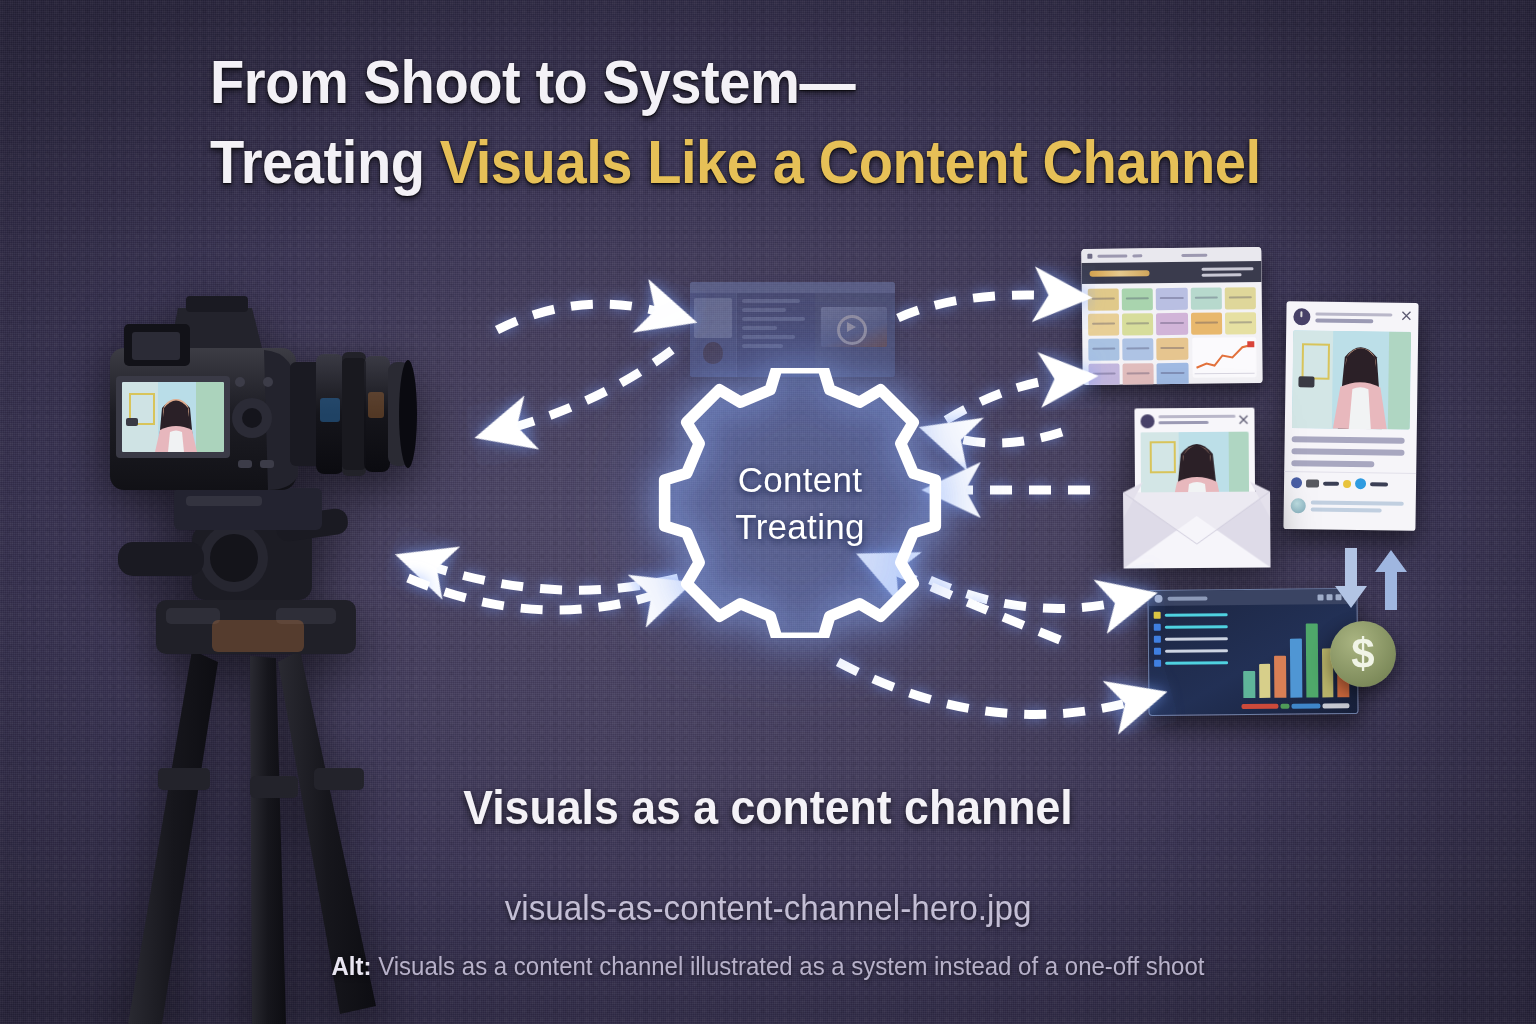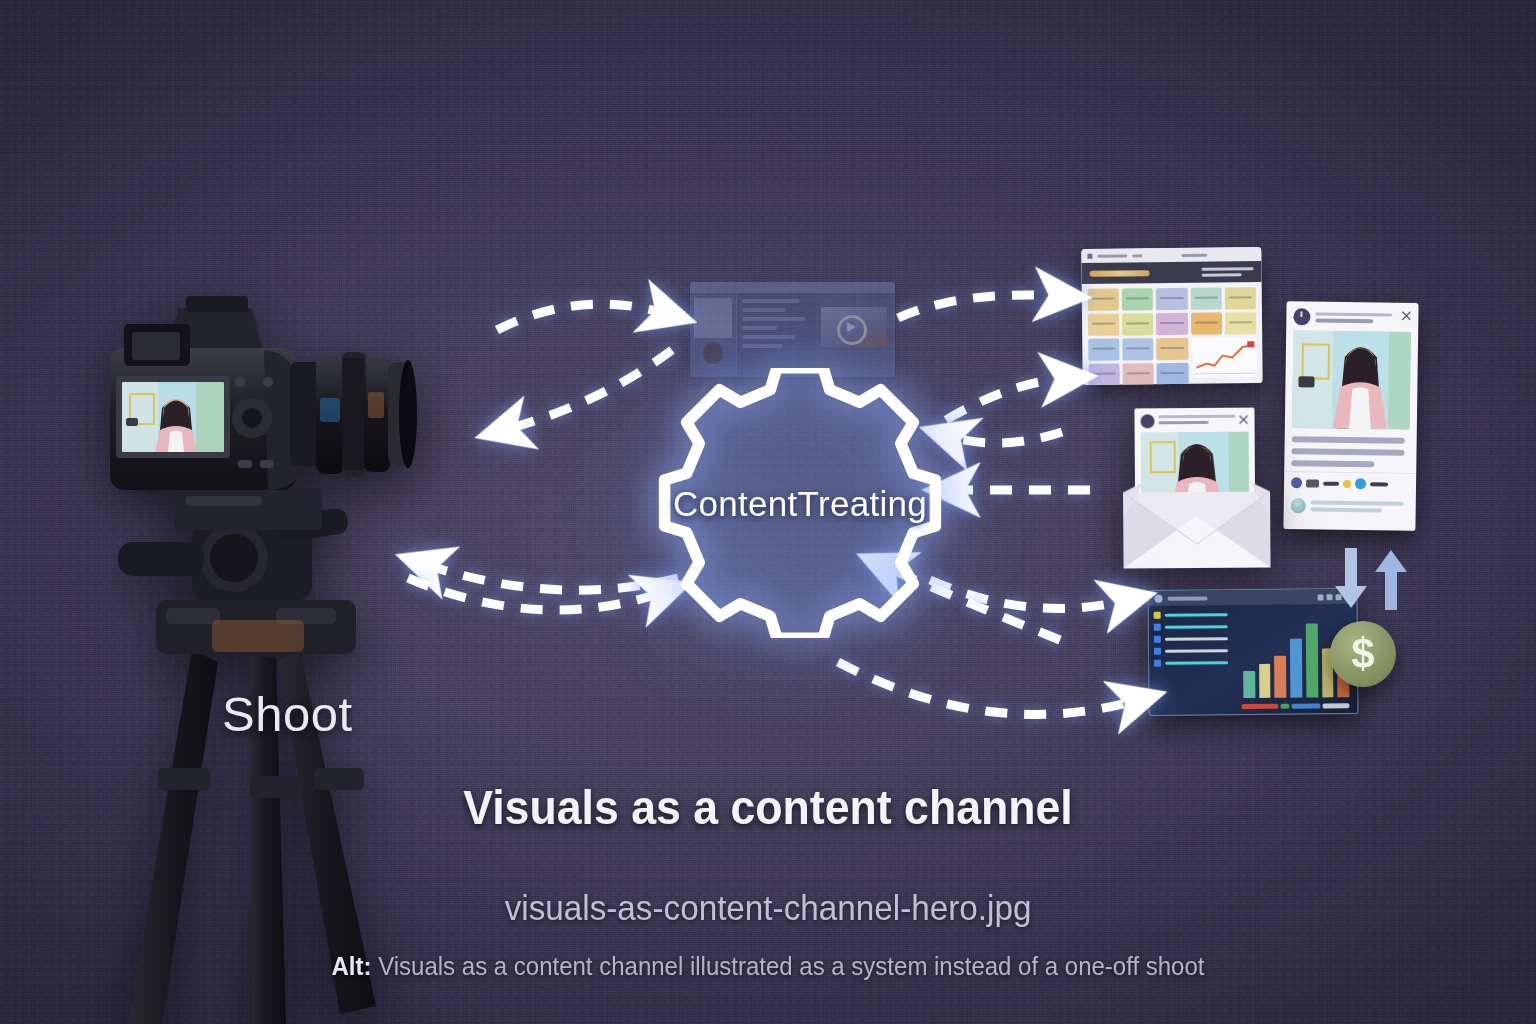--- a/index.html
+++ b/index.html
@@ -73,21 +73,21 @@
   }
 
   
   #camera-rig{position:absolute;left:100px;top:290px;width:330px;height:734px;z-index:20;
     filter:drop-shadow(0 18px 26px rgba(0,0,0,.55));}
 
   
   #gear-wrap{position:absolute;left:655px;top:368px;width:290px;height:270px;z-index:30;}
   #gear-wrap svg{filter:drop-shadow(0 0 16px rgba(150,185,255,.85)) drop-shadow(0 0 38px rgba(90,130,230,.65));}
   .gear-text{
-    position:absolute;inset:0;display:flex;
+    position:absolute;inset:0;display:flex;flex-direction:column;
     align-items:center;justify-content:center;
     font-size:35px;color:#ffffff;line-height:47px;text-align:center;
     text-shadow:0 2px 7px rgba(20,30,70,.9);
     letter-spacing:.3px;
   }
 
   
   #arrows{position:absolute;inset:0;z-index:25;pointer-events:none;}
   #arrows path{filter:drop-shadow(0 0 7px rgba(120,160,255,.6));}
 
@@ -212,20 +212,24 @@
 </style>
 </head>
 <body>
 
 <div id="stage">
 
   <div id="tex1"></div>
   <div id="tex2"></div>
   <div id="tex3"></div>
 
+  <div class="title-block">
+    <div class="title-line">From Shoot to System—</div>
+    <div class="title-line"><span>Treating </span><span class="title-gold">Visuals Like a Content Channel</span></div>
+  </div>
 
   <div id="camera-rig">
     <svg width="330" height="734" viewBox="0 0 330 734">
       <defs>
         <linearGradient id="bodyG" x1="0" y1="0" x2="0" y2="1">
           <stop offset="0" stop-color="#3c3c44"></stop>
             <stop offset=".45" stop-color="#1d1d24"></stop>
           <stop offset="1" stop-color="#111116"></stop>
         </linearGradient>
         <linearGradient id="lensG" x1="0" y1="0" x2="0" y2="1">
@@ -305,21 +309,20 @@
         <rect x="74" y="4" width="26" height="116" rx="8" fill="url(#lensG)"></rect>
         <rect x="98" y="10" width="22" height="104" rx="9" fill="#2a2a33"></rect>
         <rect x="52" y="6" width="24" height="112" rx="5" fill="#0f0f15" opacity=".5"></rect>
         <rect x="30" y="46" width="20" height="24" rx="3" fill="#2a6fae" opacity=".5"></rect>
         <rect x="78" y="40" width="16" height="26" rx="3" fill="#c67a3a" opacity=".35"></rect>
         <ellipse cx="118" cy="62" rx="9" ry="54" fill="#0a0a10"></ellipse>
       </g>
     </svg>
   </div>
 
-  <div class="shoot-label">Shoot</div>
 
   <div class="card" id="video-panel">
     <div class="vp-top"></div>
     <div class="vp-body">
       <div class="vp-side">
         <div class="vp-thumb"></div>
         <div class="vp-av"></div>
       </div>
       <div class="vp-mid">
         <div class="vp-ln" style="width:86%"></div>

